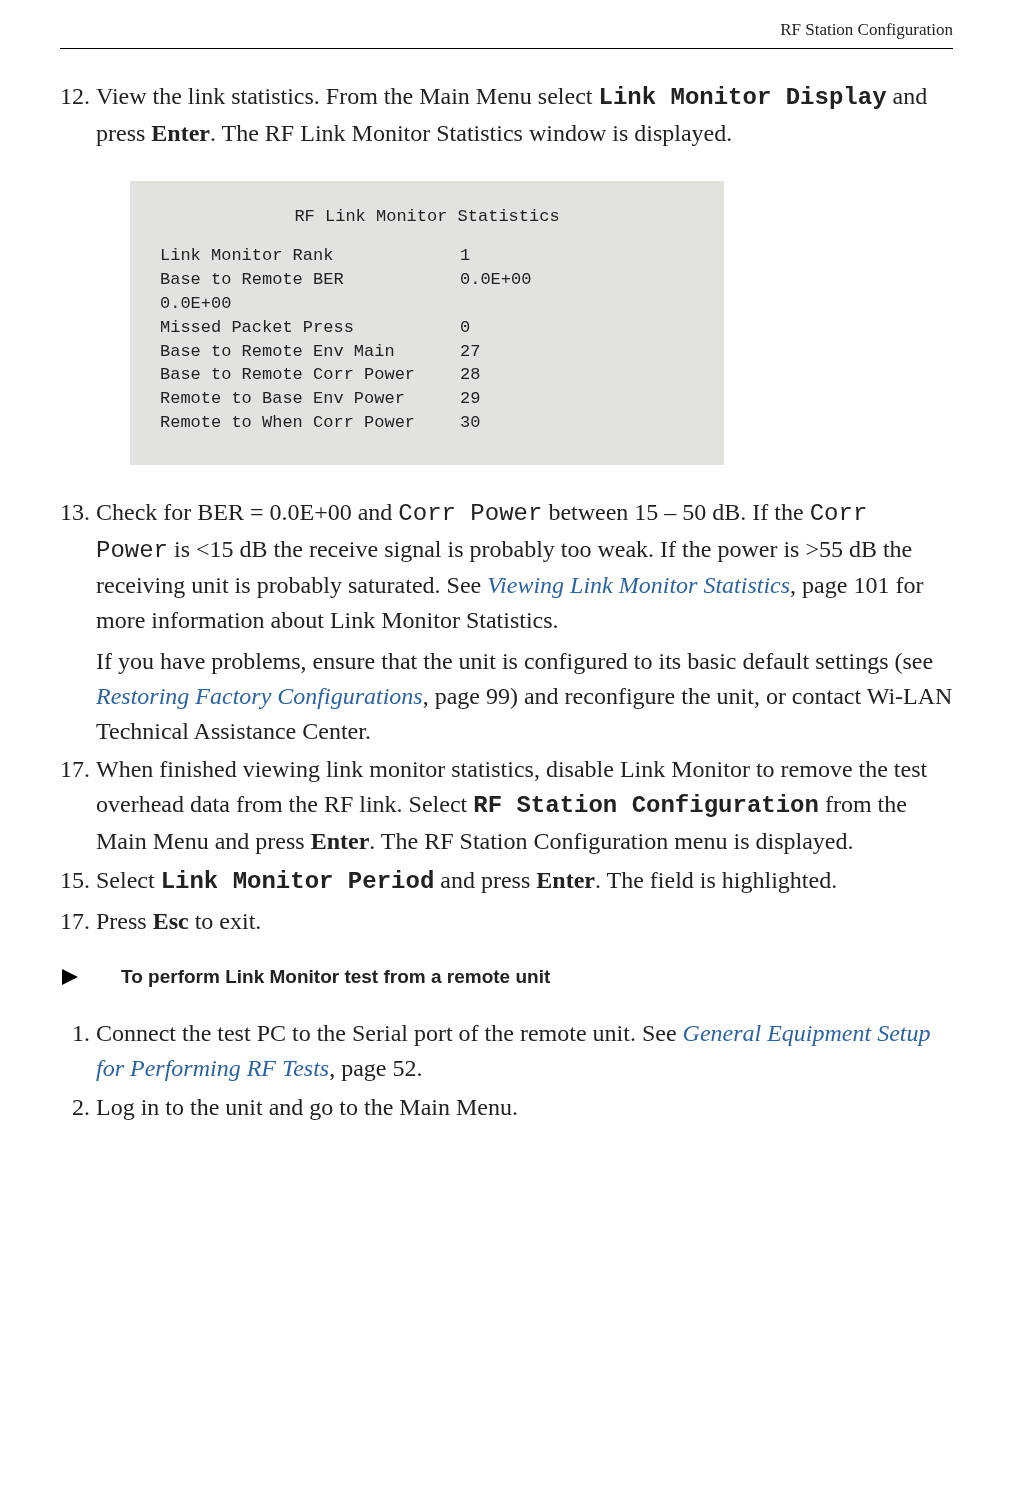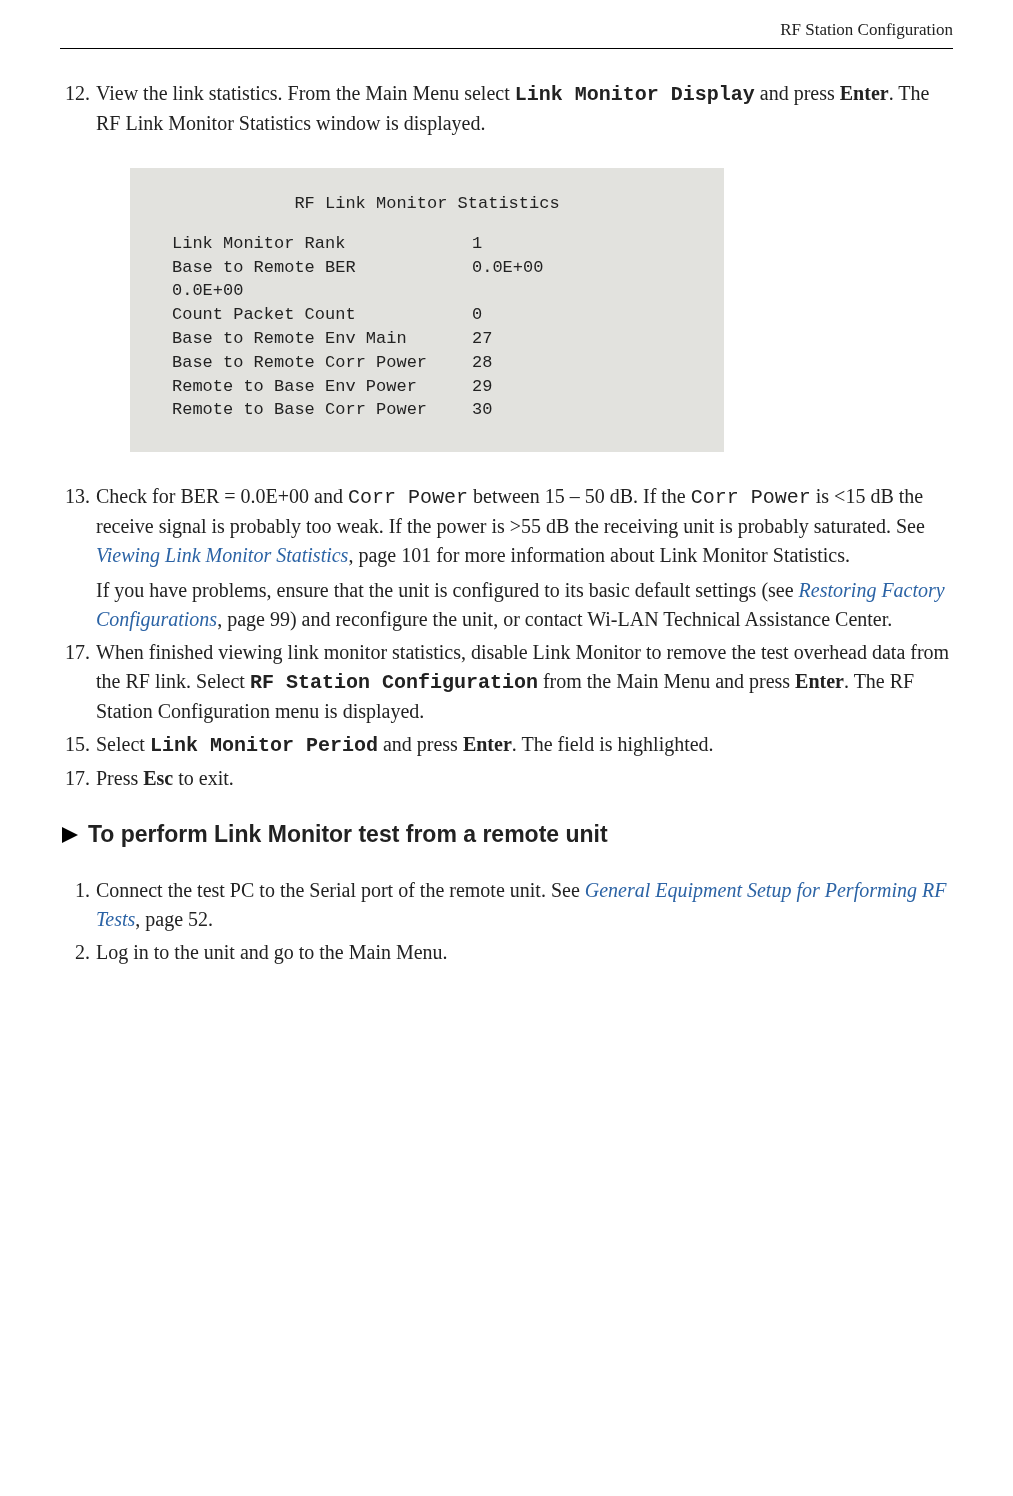--- a/index.html
+++ b/index.html
@@ -24,21 +24,21 @@
     .footer {
       display: flex;
       justify-content: space-between;
       font-size: 17px;
       padding-top: 10px;
       margin-top: 520px;
     }
     .item-row {
       display: flex;
       margin-bottom: 4px;
-      font-size: 20px;
+      font-size: 24px;
       line-height: 1.45;
     }
     .item-num {
       min-width: 30px;
       text-align: right;
       padding-right: 6px;
     }
     .item-body {
       flex: 1;
     }
@@ -66,32 +66,33 @@
       padding: 24px 0 30px 0;
       width: 594px;
       line-height: 1.4;
     }
     .code-title {
       text-align: center;
       margin-bottom: 16px;
     }
     .code-line {
       display: flex;
-      padding-left: 42px;
+      padding-left: 30px;
     }
     .code-label { width: 300px; }
     .code-val {}
     .arrow-heading {
       display: flex;
       align-items: center;
       margin-top: 28px;
       margin-bottom: 28px;
       font-family: Arial, Helvetica, sans-serif;
       font-weight: bold;
-      font-size: 23px;
+      font-size: 19px;
+      gap: 33px;
     }
     .arrow-icon {
       margin-right: 8px;
       width: 20px;
       height: 20px;
     }
     .sub-para {
       margin-top: 6px;
     }
   </style>
@@ -117,37 +118,37 @@
         <div class="code-val">1</div>
       </div>
     <div class="code-line">
         <div class="code-label">Base to Remote BER</div>
         <div class="code-val">0.0E+00</div>
       </div>
     <div class="code-line">
         <div class="code-val">0.0E+00</div>
       </div>
     <div class="code-line">
-        <div class="code-label">Count Packet Count</div>
+        <div class="code-label">Missed Packet Press</div>
         <div class="code-val">0</div>
       </div>
     <div class="code-line">
         <div class="code-label">Base to Remote Env Main</div>
         <div class="code-val">27</div>
       </div>
     <div class="code-line">
         <div class="code-label">Base to Remote Corr Power</div>
         <div class="code-val">28</div>
       </div>
     <div class="code-line">
         <div class="code-label">Remote to Base Env Power</div>
         <div class="code-val">29</div>
       </div>
     <div class="code-line">
-        <div class="code-label">Remote to Base Corr Power</div>
+        <div class="code-label">Remote to When Corr Power</div>
         <div class="code-val">30</div>
       </div>
   </div>
 
   <div class="item-row">
     <div class="item-num">13.</div>
     <div class="item-body">
       <span>Check for BER = 0.0E+00 and </span><span class="mono-reg">Corr Power</span><span> between 15 – 50 dB. If the </span><span class="mono-reg">Corr Power</span><span> is &lt;15 dB the receive signal is probably too weak. If the power is &gt;55 dB the receiving unit is probably saturated. See </span><span class="link">Viewing Link Monitor Statistics</span><span>, page 101 for more information about Link Monitor Statistics.</span>
       <div class="sub-para">
         <span>If you have problems, ensure that the unit is configured to its basic default settings (see </span><span class="link">Restoring Factory Configurations</span><span>, page 99) and reconfigure the unit, or contact Wi-LAN Technical Assistance Center.</span>

